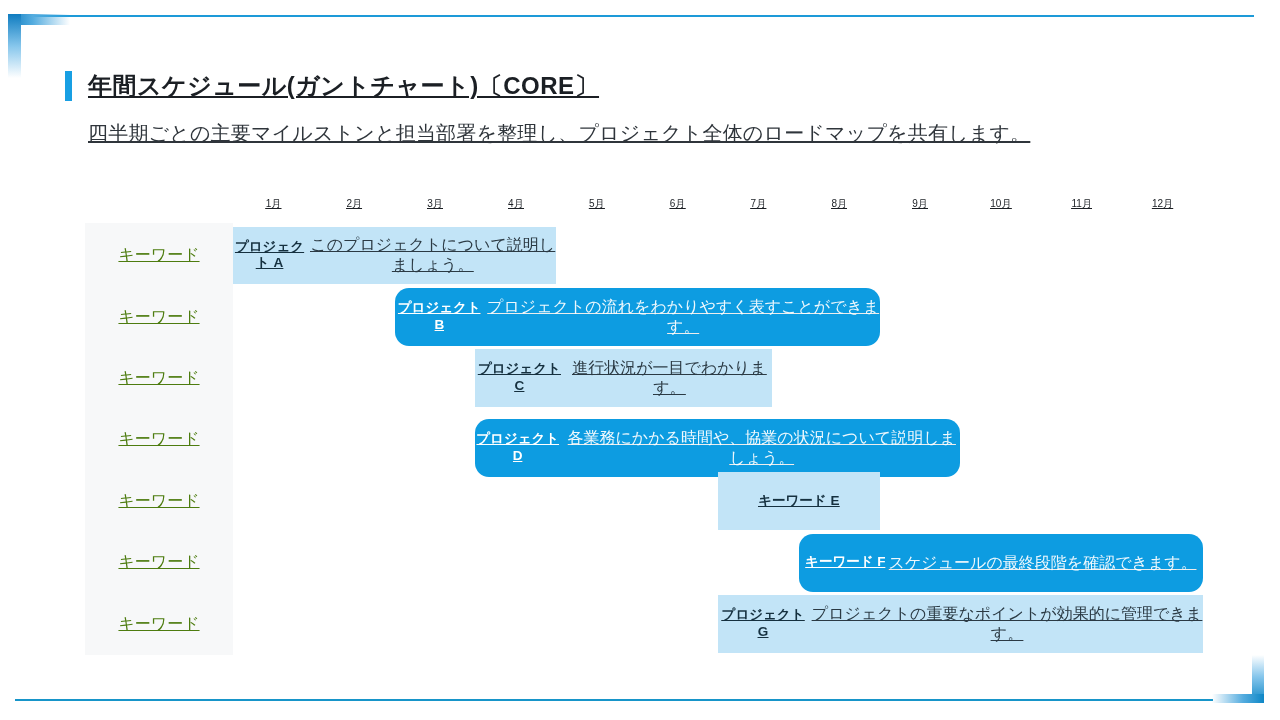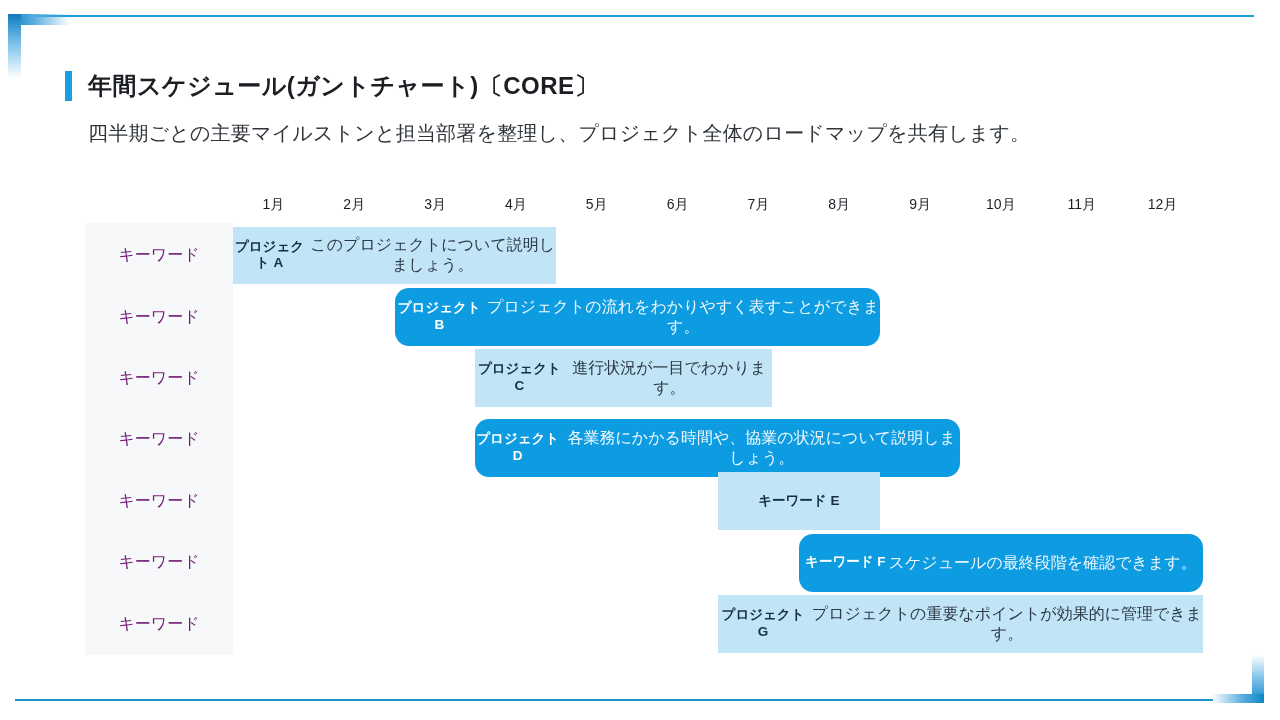--- a/index.html
+++ b/index.html
@@ -1,15 +1,15 @@
 <!DOCTYPE html>
 <html style="--accent: #189fe3; --line-top: #1d9ad8; --line-bottom: #1795c9; --bar-dark: #0d9ce1; --bar-light: #c2e4f7;"><head>
 <meta charset="utf-8">
 <style>
-  * { margin: 0; padding: 0; box-sizing: border-box; }
+  * { margin: 0; padding: 0; box-sizing: border-box; text-decoration: underline; }
   html, body { width: 1280px; height: 720px; }
   body {
     font-family: "Liberation Sans", "DejaVu Sans", sans-serif;
     background: #ffffff;
     overflow: hidden;
   }
   .slide { position: relative; width: 1280px; height: 720px; background: #ffffff; overflow: hidden; }
 
   
   .top-line    { position: absolute; left: 24px;  top: 15px;  width: 1230px; height: 2px; background: var(--line-top, #1d9ad8); }
@@ -25,25 +25,25 @@
 
   
   .titlebar { position: absolute; left: 65px; top: 70px; display: flex; align-items: center; }
   .accent-bar { width: 7px; height: 30px; background: var(--accent, #189fe3); margin-right: 16px; }
   .page-title { font-size: 24px; font-weight: bold; color: #1b1f24; letter-spacing: 0.5px; }
   .subtitle { position: absolute; left: 88px; top: 120px; font-size: 20px; color: #2f353b; letter-spacing: 0.2px; }
 
   
   .gantt { position: absolute; left: 85px; top: 188px; width: 1118px; height: 467px; }
   .month-header { display: flex; margin-left: 148px; height: 37px; }
-  .month-cell { width: 80.83px; text-align: center; line-height: 32px; font-size: 14px; font-weight: 500; color: #1b1f24; }
+  .month-cell { width: 80.83px; text-align: center; line-height: 32px; font-size: 10px; font-weight: 500; color: #1b1f24; }
   .rows { position: relative; height: 430px; }
   .label-col { position: absolute; left: 0; top: -2px; width: 148px; height: 432px; background: #f7f8f9; }
   .row-label { position: absolute; left: 0; width: 148px; display: flex; align-items: center; justify-content: center;
-               font-size: 16px; font-weight: 500; color: #701a75; }
+               font-size: 16px; font-weight: 500; color: #4d7c0f; }
   .bar { position: absolute; display: flex; flex-direction: row; align-items: center; justify-content: center;
          gap: 3px; text-align: center; overflow: hidden; }
   .bar.dark  { background: var(--bar-dark, #0d9ce1); border-radius: 14px; }
   .bar.light { background: var(--bar-light, #c2e4f7); }
   .bar-title { font-size: 13.5px; font-weight: bold; line-height: 1.25; }
   .bar-desc  { font-size: 16px; line-height: 1.25; }
   .bar.dark  .bar-title { color: #ffffff; }
   .bar.dark  .bar-desc  { color: rgba(255,255,255,0.93); }
   .bar.light .bar-title { color: #15303f; }
   .bar.light .bar-desc  { color: #2b3a44; }

